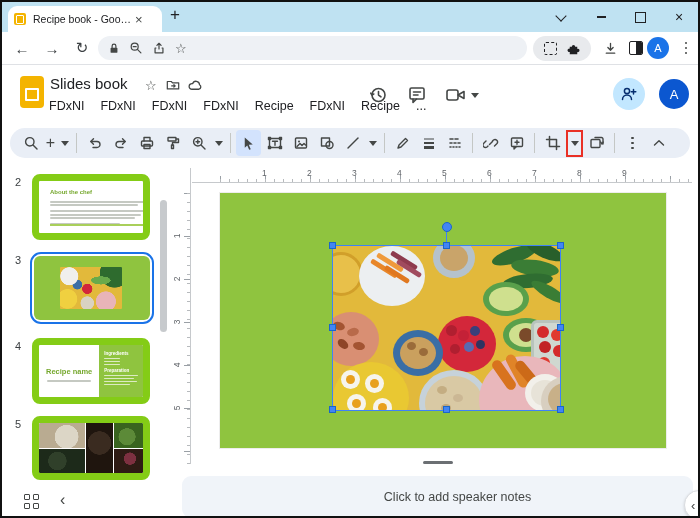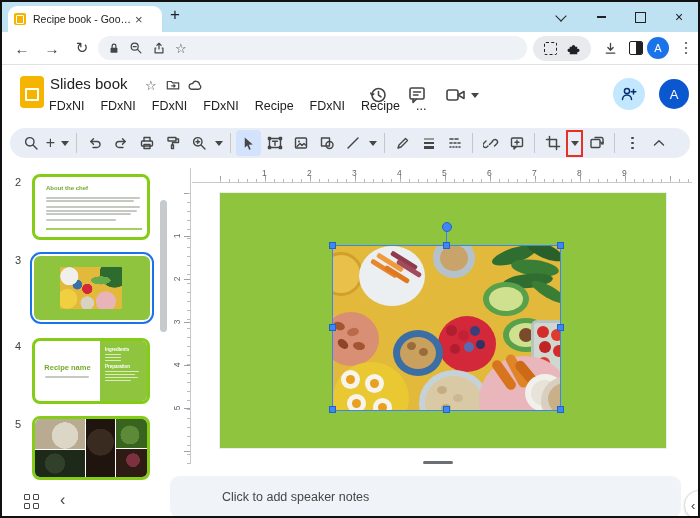--- a/index.html
+++ b/index.html
@@ -50,21 +50,21 @@
   .ti{width:25px;height:26px;display:flex;align-items:center;justify-content:center;border-radius:4px;flex:0 0 auto;color:#444746;}
   .ti.narrow{width:13px;}
   .ti.active{background:#d3e3fd;}
   .sep{width:1px;height:20px;background:#c4c7c5;margin:0 4px;flex:0 0 auto;}
   .redbox{border:2px solid #e93025;height:23px;width:13px;display:flex;align-items:center;justify-content:center;flex:0 0 auto;}
   .plus-g{font-size:16px;color:#444746;line-height:1;}
   svg.ic{stroke:#444746;fill:none;stroke-width:1.4;stroke-linecap:round;stroke-linejoin:round;}
   
   #content{position:absolute;left:0;top:158px;width:100%;height:358px;background:#fff;}
   .slide-num{position:absolute;left:13px;font-size:11px;color:#3c4043;}
-  .thumb{position:absolute;left:30px;width:118px;height:66px;background:#fff;border:3px solid #84cc16;border-radius:8px;box-sizing:border-box;overflow:hidden;}
+  .thumb{position:absolute;left:30px;width:118px;height:66px;background:#fff;border:7px solid #84cc16;border-radius:8px;box-sizing:border-box;overflow:hidden;}
   .thumb-sel{position:absolute;left:28px;width:124px;height:72px;border:2.5px solid #1a73e8;border-radius:11px;box-sizing:border-box;background:#fff;padding:2px;}
   .thumb-sel .inner{width:100%;height:100%;border-radius:6px;background:#8fc43f;position:relative;overflow:hidden;}
   .tl{height:2px;background:#c5c9c2;border-radius:1px;margin:1.5px 0;}
   #vscroll{position:absolute;left:158px;top:40px;width:7px;height:132px;background:#c7cacd;border-radius:4px;}
   
   #hruler{position:absolute;left:190px;top:8px;width:500px;height:14px;border-bottom:1px solid #c6c9cc;
     background-image:repeating-linear-gradient(90deg,#b7babd 0 1px,transparent 1px 9px),repeating-linear-gradient(90deg,#9aa0a6 0 1px,transparent 1px 45px);
     background-size:100% 3px,100% 6px;background-position:28px 100%,28px 100%;background-repeat:no-repeat;}
   #vruler{position:absolute;left:172px;top:8px;width:16px;height:296px;border-right:1px solid #c6c9cc;
     background-image:repeating-linear-gradient(180deg,#b7babd 0 1px,transparent 1px 9px),repeating-linear-gradient(180deg,#9aa0a6 0 1px,transparent 1px 43px);
@@ -72,21 +72,21 @@
   .rnum{position:absolute;font-size:8.5px;color:#5f6368;}
   
   #slide{position:absolute;left:218px;top:33px;width:446px;height:255px;background:#8fc43f;box-shadow:0 0 0 1px rgba(0,0,0,.07);}
   #foodimg{position:absolute;left:113px;top:53px;width:227px;height:164px;background:#e2b93b;overflow:hidden;outline:1px solid #3e82f7;}
   .fi{position:absolute;border-radius:50%;}
   .handle{position:absolute;width:7px;height:7px;background:#4285f4;border:1px solid #1b66c9;box-sizing:border-box;z-index:5;}
   #rot-line{position:absolute;left:226px;top:36px;width:1px;height:14px;background:#3e82f7;}
   #rot-handle{position:absolute;left:222px;top:29px;width:8px;height:8px;border-radius:50%;background:#4285f4;border:1px solid #1b66c9;}
   
   #draghandle{position:absolute;left:421px;top:301px;width:30px;height:3px;background:#6b6f73;border-radius:2px;}
-  #notes{position:absolute;left:168px;top:316px;width:511px;height:42px;background:#f0f4f9;border-radius:9px;display:flex;align-items:center;padding-left:52px;box-sizing:border-box;}
+  #notes{position:absolute;left:180px;top:316px;width:511px;height:42px;background:#f0f4f9;border-radius:9px;display:flex;align-items:center;padding-left:40px;box-sizing:border-box;justify-content:center;}
   #notes span{font-size:12.5px;color:#444746;}
   #corner-chev{position:absolute;left:682px;top:330px;width:30px;height:30px;border-radius:50%;background:#fff;border:1px solid #dadce0;box-shadow:0 1px 3px rgba(0,0,0,.15);display:flex;align-items:center;padding-left:6px;box-sizing:border-box;font-size:13px;color:#444746;}
   #gridview{position:absolute;left:22px;top:334px;width:15px;height:15px;display:grid;grid-template-columns:6px 6px;grid-template-rows:6px 6px;gap:2.5px;}
   #gridview i{border:1.5px solid #444746;border-radius:1px;box-sizing:border-box;display:block;}
   #fs-collapse{position:absolute;left:58px;top:331px;font-size:16px;color:#444746;}
   
   .collage{display:flex;width:100%;height:100%;gap:1px;background:#fff;}
   .collage .c1{width:45%;display:flex;flex-direction:column;gap:1px;}
   .collage .c1 .p1{height:52%;background:radial-gradient(circle at 60% 55%,#dcd6c6 0 38%,#b9ab91 39% 100%);}
   .collage .c1 .p2{height:48%;background:radial-gradient(circle at 40% 50%,#30402a 0 30%,#1d2a1a 31% 100%);}

